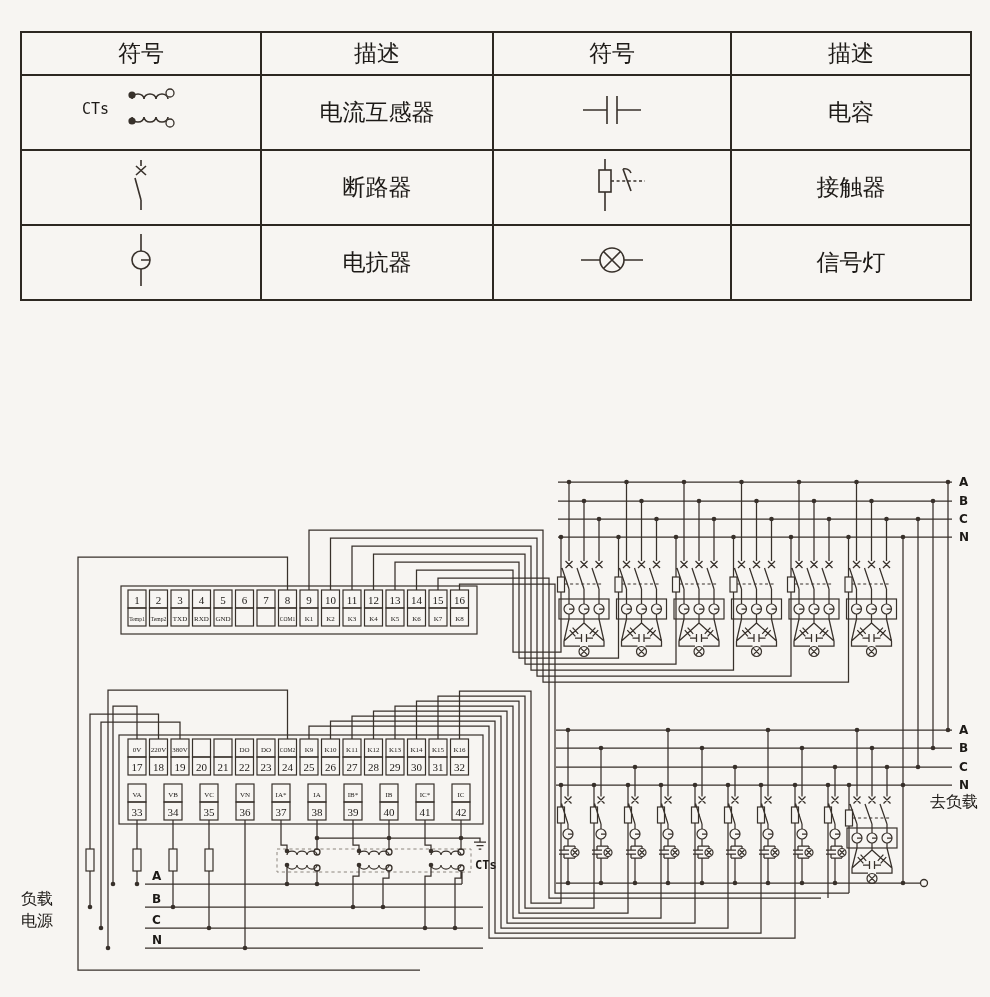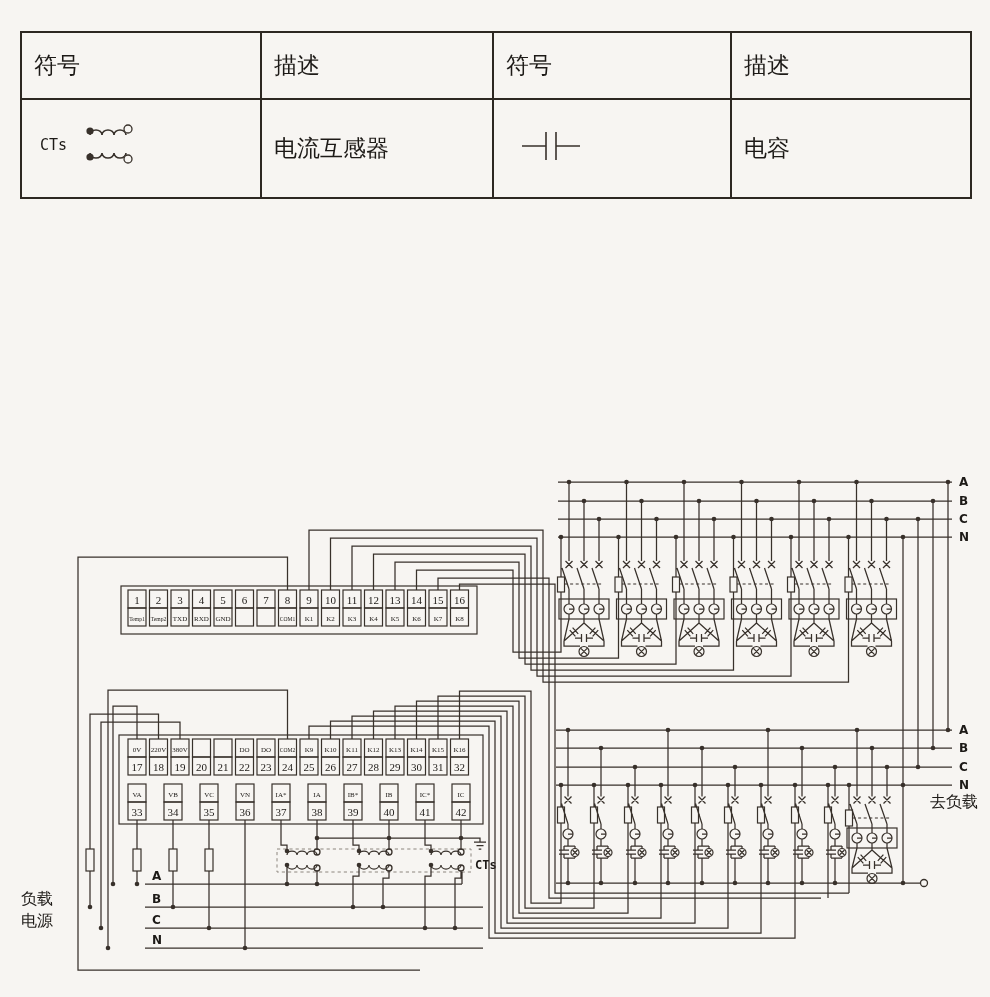--- a/index.html
+++ b/index.html
@@ -1,19 +1,19 @@
 <!DOCTYPE html>
 <html><head>
 <meta charset="utf-8">
 <style>
   html,body{margin:0;padding:0}
   body{width:990px;height:997px;position:relative;background:#f7f5f2;font-family:"Liberation Serif",serif;color:#1d1a17}
   .legend{position:absolute;left:20px;top:31px}
   .legend table{border-collapse:collapse;table-layout:fixed;width:950px}
-  .legend td{border:2px solid #2d2822;vertical-align:middle;font-size:23px;padding:12px}
+  .legend td{border:2px solid #2d2822;text-align:center;vertical-align:middle;font-size:23px;padding:0}
   .legend tr.hd td{height:41px}
   .legend tr.rw td{height:73px}
   .ls{stroke:#38312b;stroke-width:1.6;fill:none}
   .ld{fill:#38312b}
   .lsd{stroke:#38312b;stroke-width:1.4;fill:none;stroke-dasharray:3 2.6}
   .ctxt{font:15px "DejaVu Sans Mono",monospace;fill:#1d1a17}
   #diag{position:absolute;left:0;top:0}
   .w{fill:none;stroke:#38312b;stroke-width:1.25}
   .wd{fill:none;stroke:#38312b;stroke-width:1.1;stroke-dasharray:3 2.6}
   .bx{fill:none;stroke:#38312b;stroke-width:1.2}
@@ -52,20 +52,46 @@
       <path class="ls" d="M56 18a6 5 0 0 1 12 0a6 5 0 0 1 12 0a6 5 0 0 1 12 0"></path>
       <path class="ls" d="M56 36a6 5 0 0 0 12 0a6 5 0 0 0 12 0a6 5 0 0 0 12 0"></path>
       <circle class="oc" cx="94" cy="12" r="4"></circle>
               <circle class="oc" cx="94" cy="42" r="4"></circle>
     </svg></td>
     <td>电流互感器</td>
     <td><svg width="90" height="58">
               <path class="ls" d="M16 29H40M50 29H74M40 15V43M50 15V43"></path>
             </svg></td>
     <td>电容</td>
+  </tr>
+  <tr class="rw">
+    <td><svg width="90" height="58">
+              <path class="ls" d="M45 4V10M40 10L50 19M50 10L40 19M39 22L45 44M45 44V54"></path>
+            </svg></td>
+    <td>断路器</td>
+    <td><svg width="90" height="58">
+              <path class="ls" d="M38 3V14M38 36V55"></path>
+              <rect class="ls" x="32" y="14" width="12" height="22"></rect>
+              <path class="ls" d="M56 13L64 35M56 13a7 7 0 0 1 8 4"></path>
+              <path class="lsd" d="M44 25H78"></path>
+            </svg></td>
+    <td>接触器</td>
+  </tr>
+  <tr class="rw">
+    <td><svg width="90" height="58">
+              <path class="ls" d="M45 3V20M45 38V55M45 29H54"></path>
+              <circle class="ls" cx="45" cy="29" r="9"></circle>
+            </svg></td>
+    <td>电抗器</td>
+    <td><svg width="90" height="58">
+              <path class="ls" d="M14 29H33M57 29H76"></path>
+              <circle class="ls" cx="45" cy="29" r="12"></circle>
+              <path class="ls" d="M36.5 20.5L53.5 37.5M53.5 20.5L36.5 37.5"></path>
+            </svg></td>
+    <td>信号灯</td>
   </tr>
 </tbody>
     </table>
 </div>
 
 <svg id="diag" width="990" height="997" viewBox="0 0 990 997">
     <rect x="121" y="586" width="356" height="48" class="bx"></rect>
     <rect x="119" y="735" width="364" height="89" class="bx"></rect>
     <g>
       <rect x="128" y="590" width="18" height="18" class="bx"></rect>

